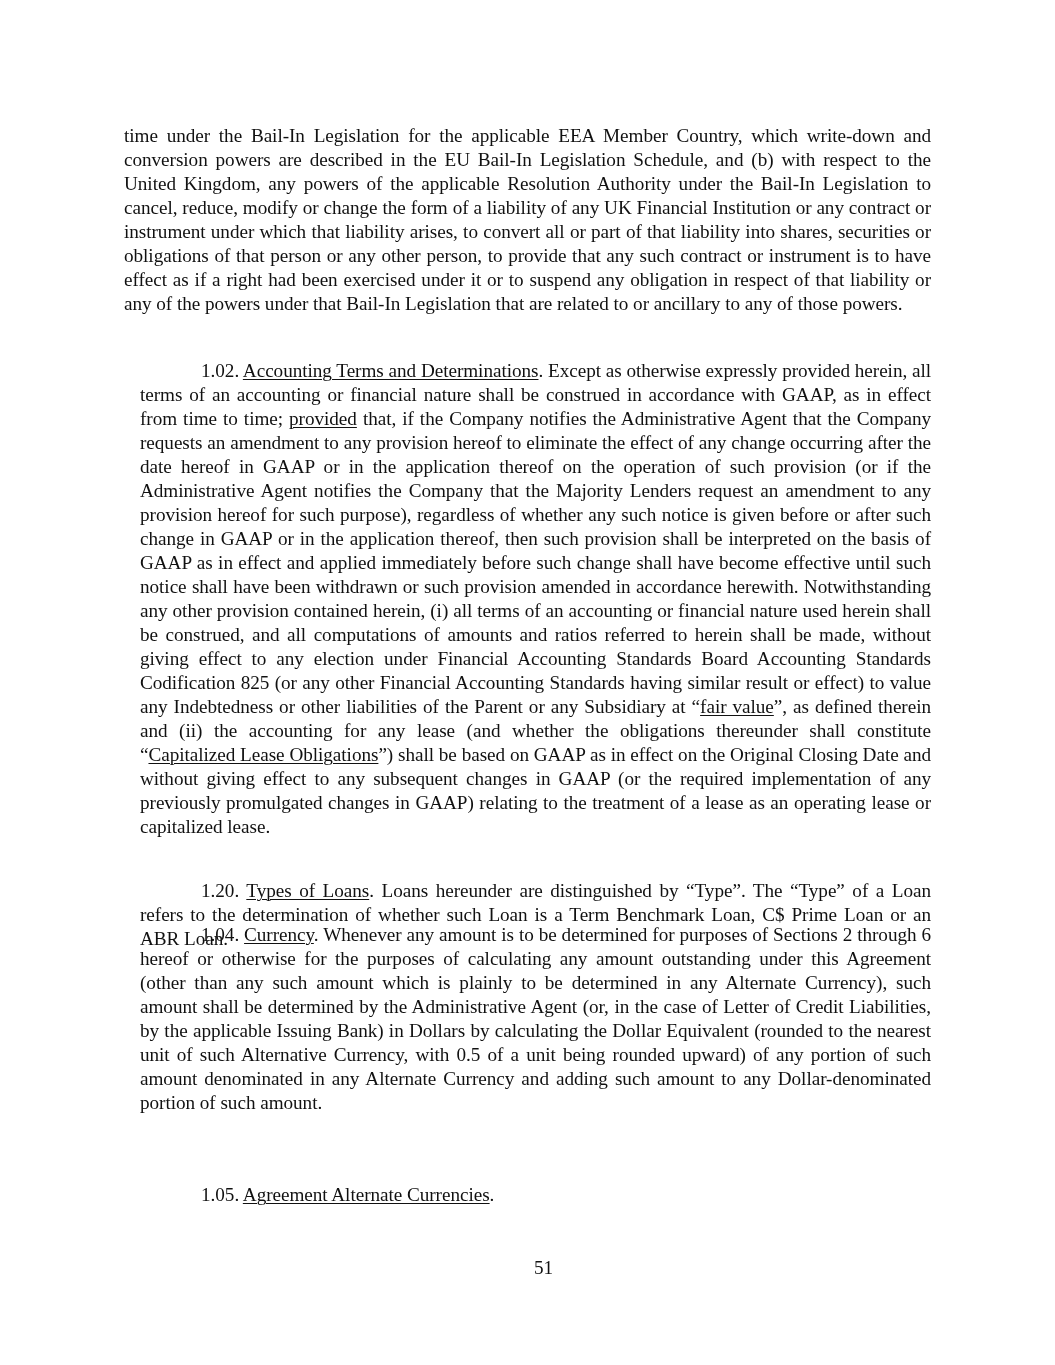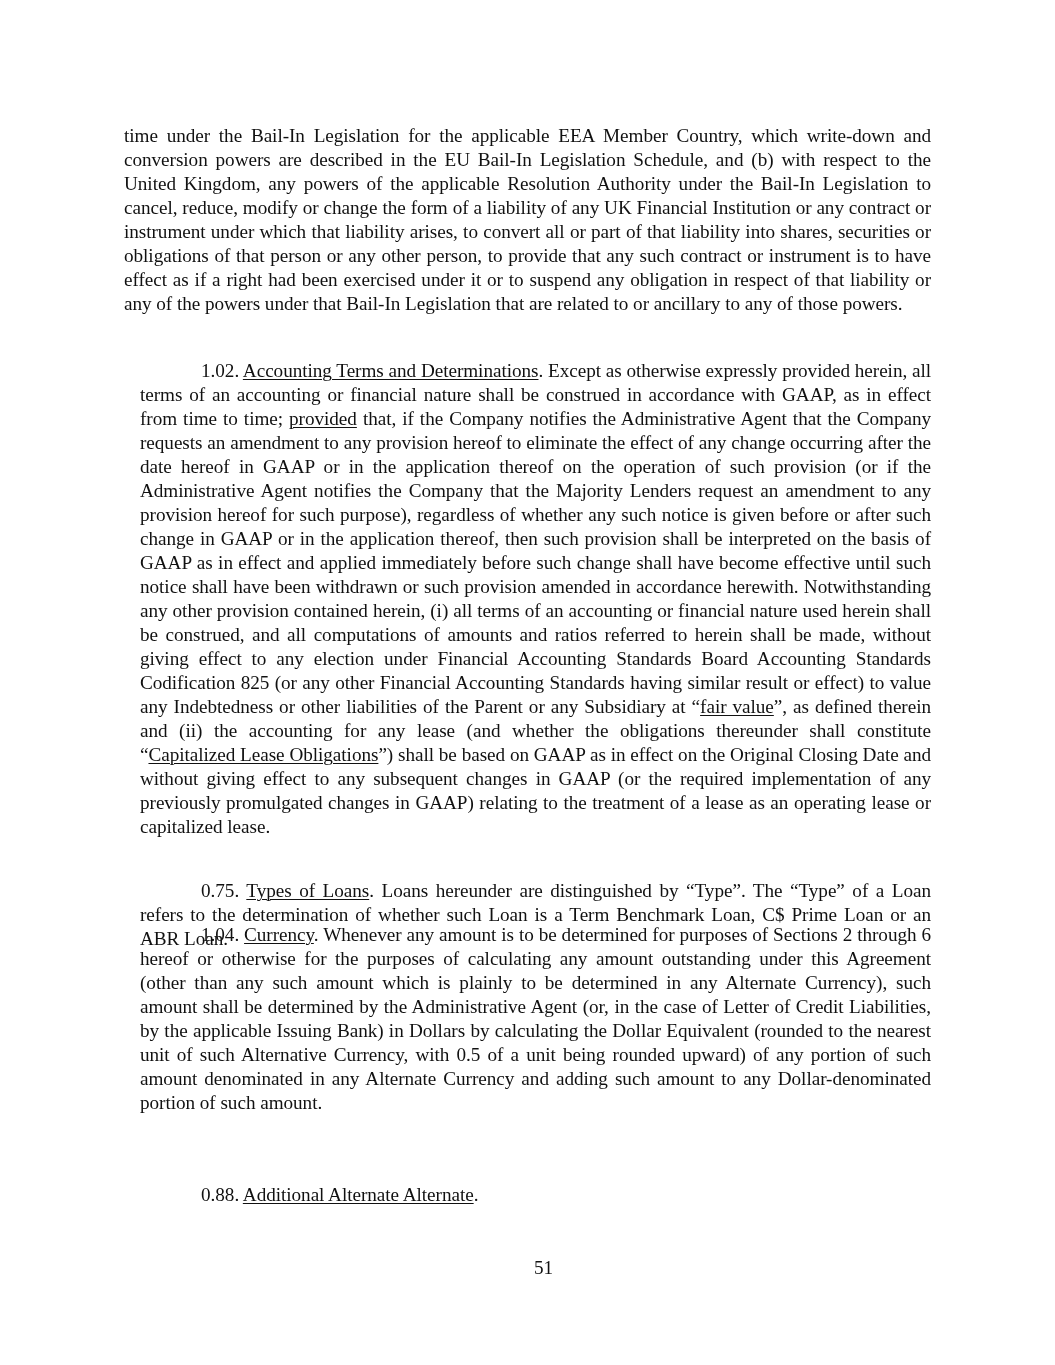--- a/index.html
+++ b/index.html
@@ -25,20 +25,20 @@
 </style>
 </head>
 <body>
 
 <div class="page">
 
   <p class="para p-top">time under the Bail-In Legislation for the applicable EEA Member Country, which write-down and conversion powers are described in the EU Bail-In Legislation Schedule, and (b) with respect to the United Kingdom, any powers of the applicable Resolution Authority under the Bail-In Legislation to cancel, reduce, modify or change the form of a liability of any UK Financial Institution or any contract or instrument under which that liability arises, to convert all or part of that liability into shares, securities or obligations of that person or any other person, to provide that any such contract or instrument is to have effect as if a right had been exercised under it or to suspend any obligation in respect of that liability or any of the powers under that Bail-In Legislation that are related to or ancillary to any of those powers.</p>
 
   <p class="para p-ind p102"><span>1.02. </span><span class="u">Accounting Terms and Determinations</span><span>. Except as otherwise expressly provided herein, all terms of an accounting or financial nature shall be construed in accordance with GAAP, as in effect from time to time; </span><span class="u">provided</span><span> that, if the Company notifies the Administrative Agent that the Company requests an amendment to any provision hereof to eliminate the effect of any change occurring after the date hereof in GAAP or in the application thereof on the operation of such provision (or if the Administrative Agent notifies the Company that the Majority Lenders request an amendment to any provision hereof for such purpose), regardless of whether any such notice is given before or after such change in GAAP or in the application thereof, then such provision shall be interpreted on the basis of GAAP as in effect and applied immediately before such change shall have become effective until such notice shall have been withdrawn or such provision amended in accordance herewith. Notwithstanding any other provision contained herein, (i) all terms of an accounting or financial nature used herein shall be construed, and all computations of amounts and ratios referred to herein shall be made, without giving effect to any election under Financial Accounting Standards Board Accounting Standards Codification 825 (or any other Financial Accounting Standards having similar result or effect) to value any Indebtedness or other liabilities of the Parent or any Subsidiary at “</span><span class="u">fair value</span><span>”, as defined therein and (ii) the accounting for any lease (and whether the obligations thereunder shall constitute “</span><span class="u">Capitalized Lease Obligations</span><span>”) shall be based on GAAP as in effect on the Original Closing Date and without giving effect to any subsequent changes in GAAP (or the required implementation of any previously promulgated changes in GAAP) relating to the treatment of a lease as an operating lease or capitalized lease.</span></p>
 
-  <p class="para p-ind p103"><span>0.75. </span><span class="u">Types of Loans</span><span>. Loans hereunder are distinguished by “Type”. The “Type” of a Loan refers to the determination of whether such Loan is a Term Benchmark Loan, C$ Prime Loan or an ABR Loan.</span></p>
+  <p class="para p-ind p103"><span>1.20. </span><span class="u">Types of Loans</span><span>. Loans hereunder are distinguished by “Type”. The “Type” of a Loan refers to the determination of whether such Loan is a Term Benchmark Loan, C$ Prime Loan or an ABR Loan.</span></p>
 
   <p class="para p-ind p104"><span>1.04. </span><span class="u">Currency</span><span>. Whenever any amount is to be determined for purposes of Sections 2 through 6 hereof or otherwise for the purposes of calculating any amount outstanding under this Agreement (other than any such amount which is plainly to be determined in any Alternate Currency), such amount shall be determined by the Administrative Agent (or, in the case of Letter of Credit Liabilities, by the applicable Issuing Bank) in Dollars by calculating the Dollar Equivalent (rounded to the nearest unit of such Alternative Currency, with 0.5 of a unit being rounded upward) of any portion of such amount denominated in any Alternate Currency and adding such amount to any Dollar-denominated portion of such amount.</span></p>
 
-  <p class="para p-ind p105"><span>0.88. </span><span class="u">Additional Alternate Alternate</span><span>.</span></p>
+  <p class="para p-ind p105"><span>1.05. </span><span class="u">Agreement Alternate Currencies</span><span>.</span></p>
 
   <div class="page-number">51</div>
 </div>
 
 </body></html>

